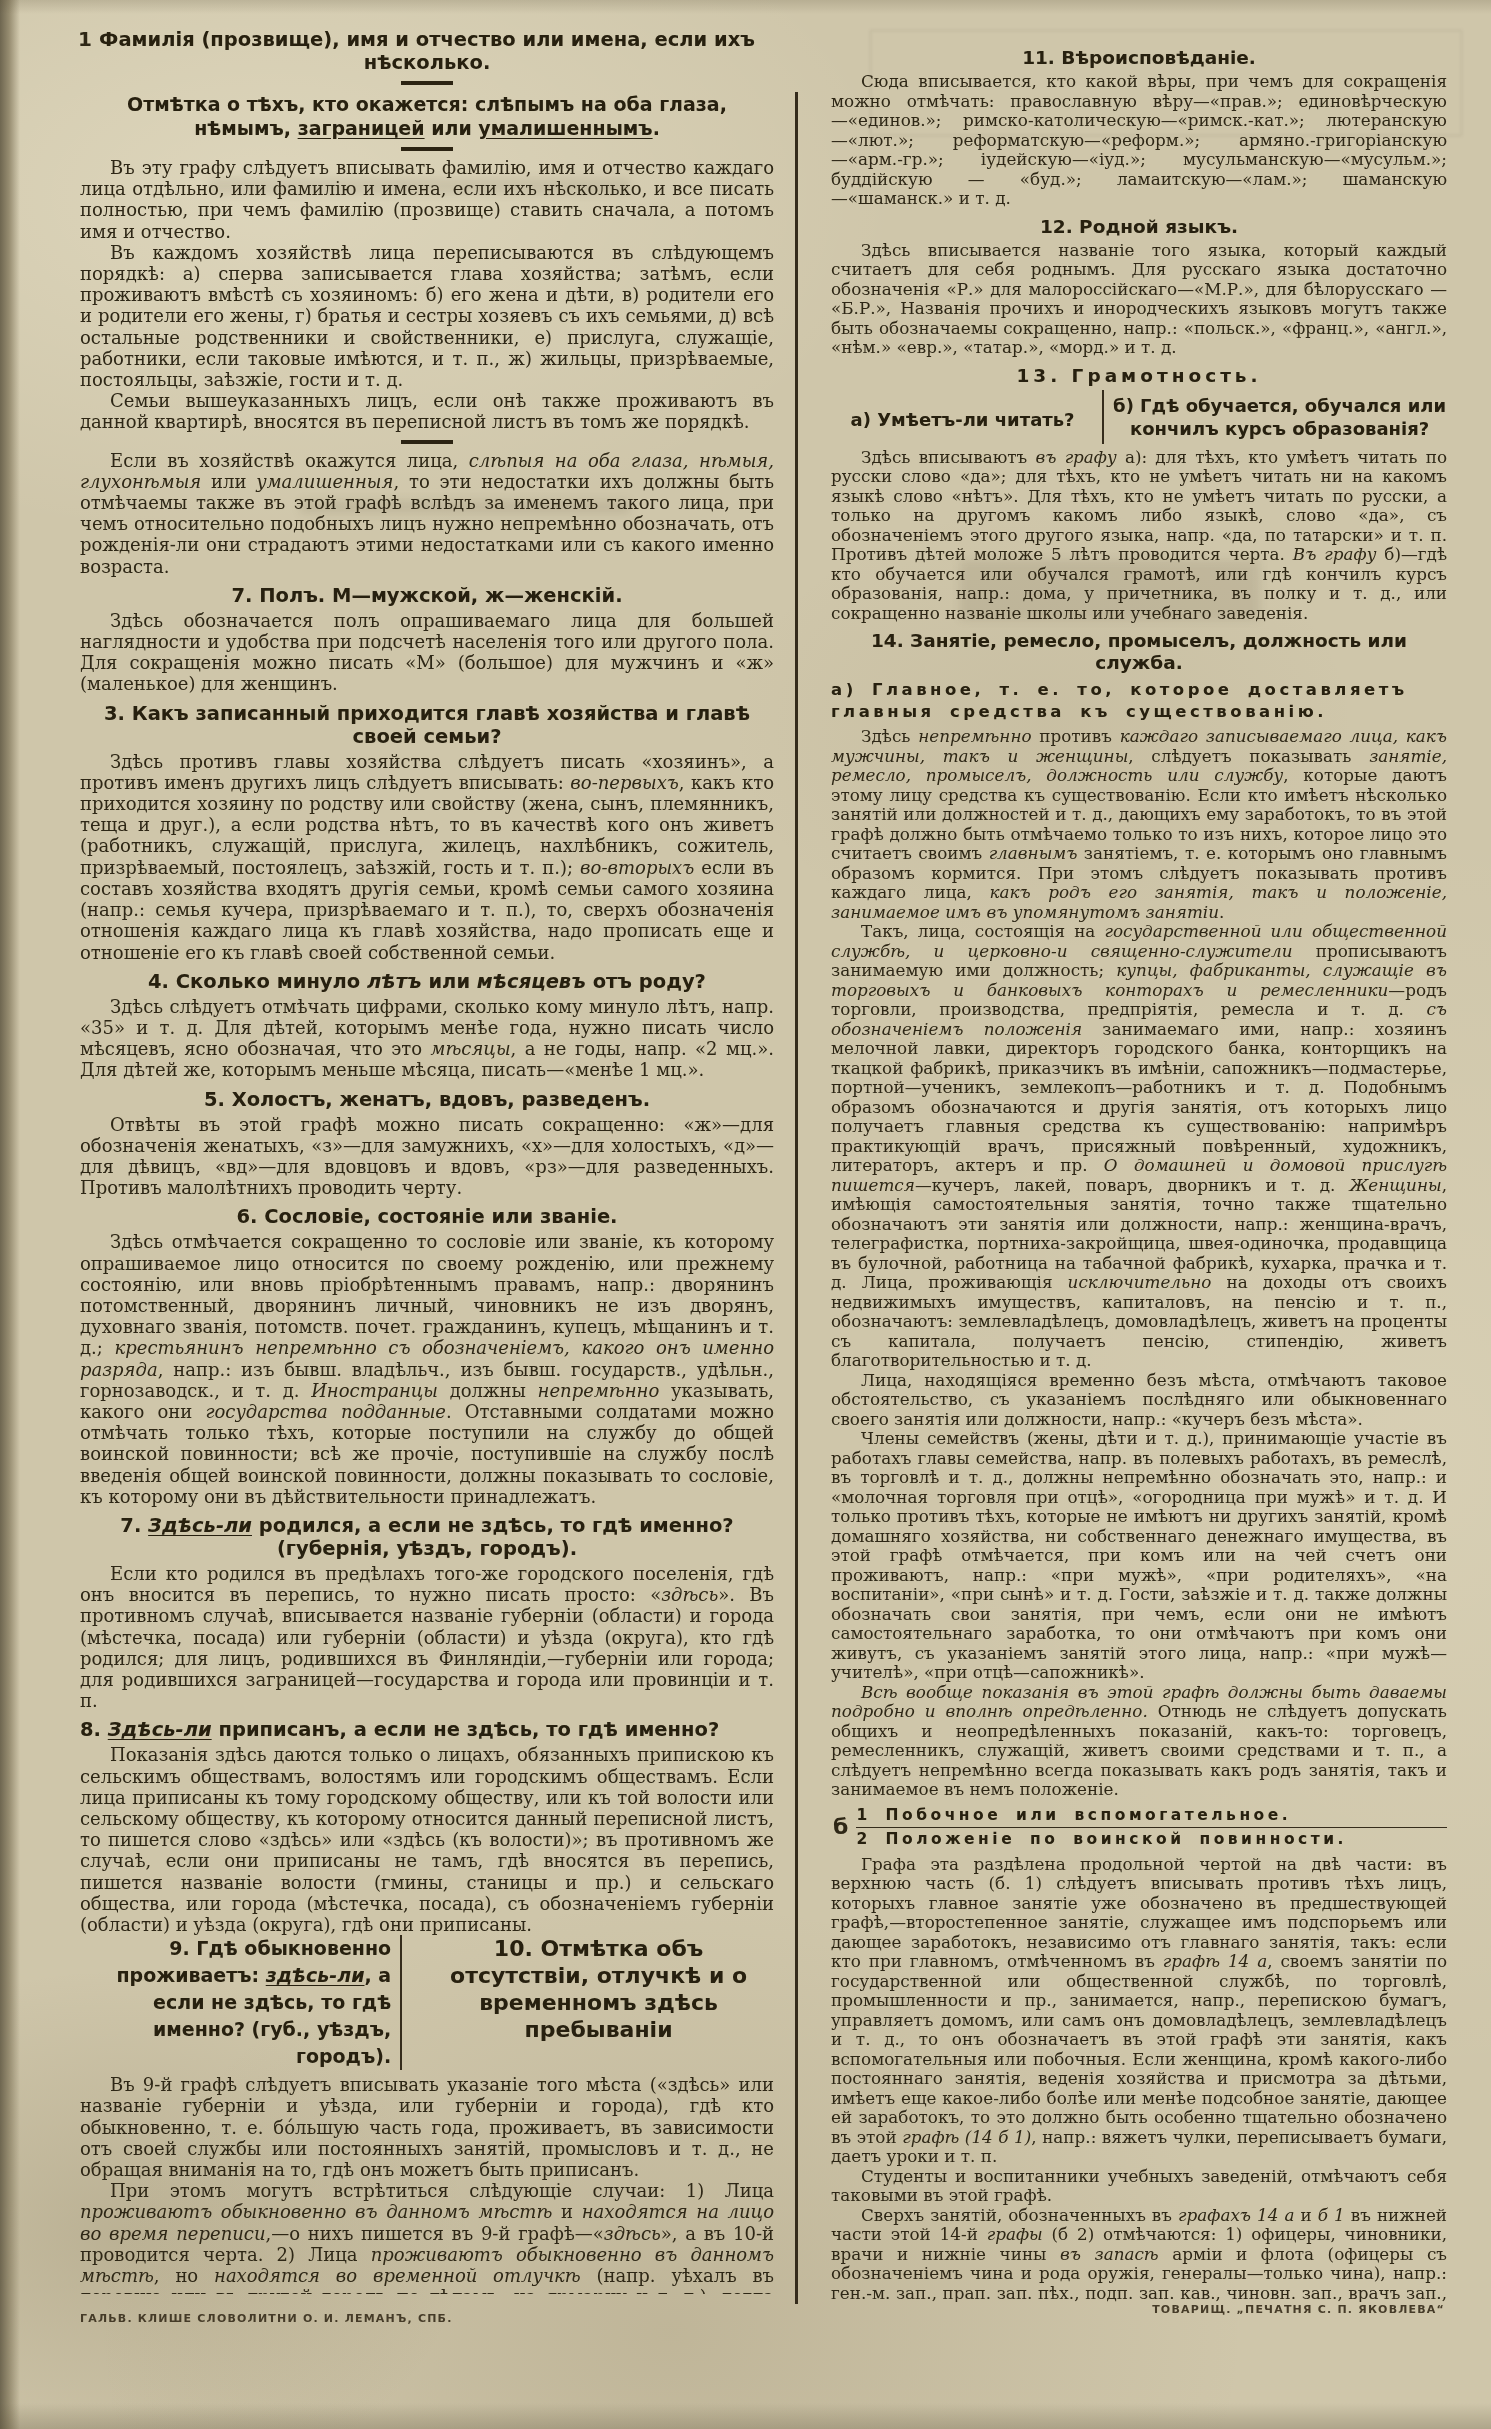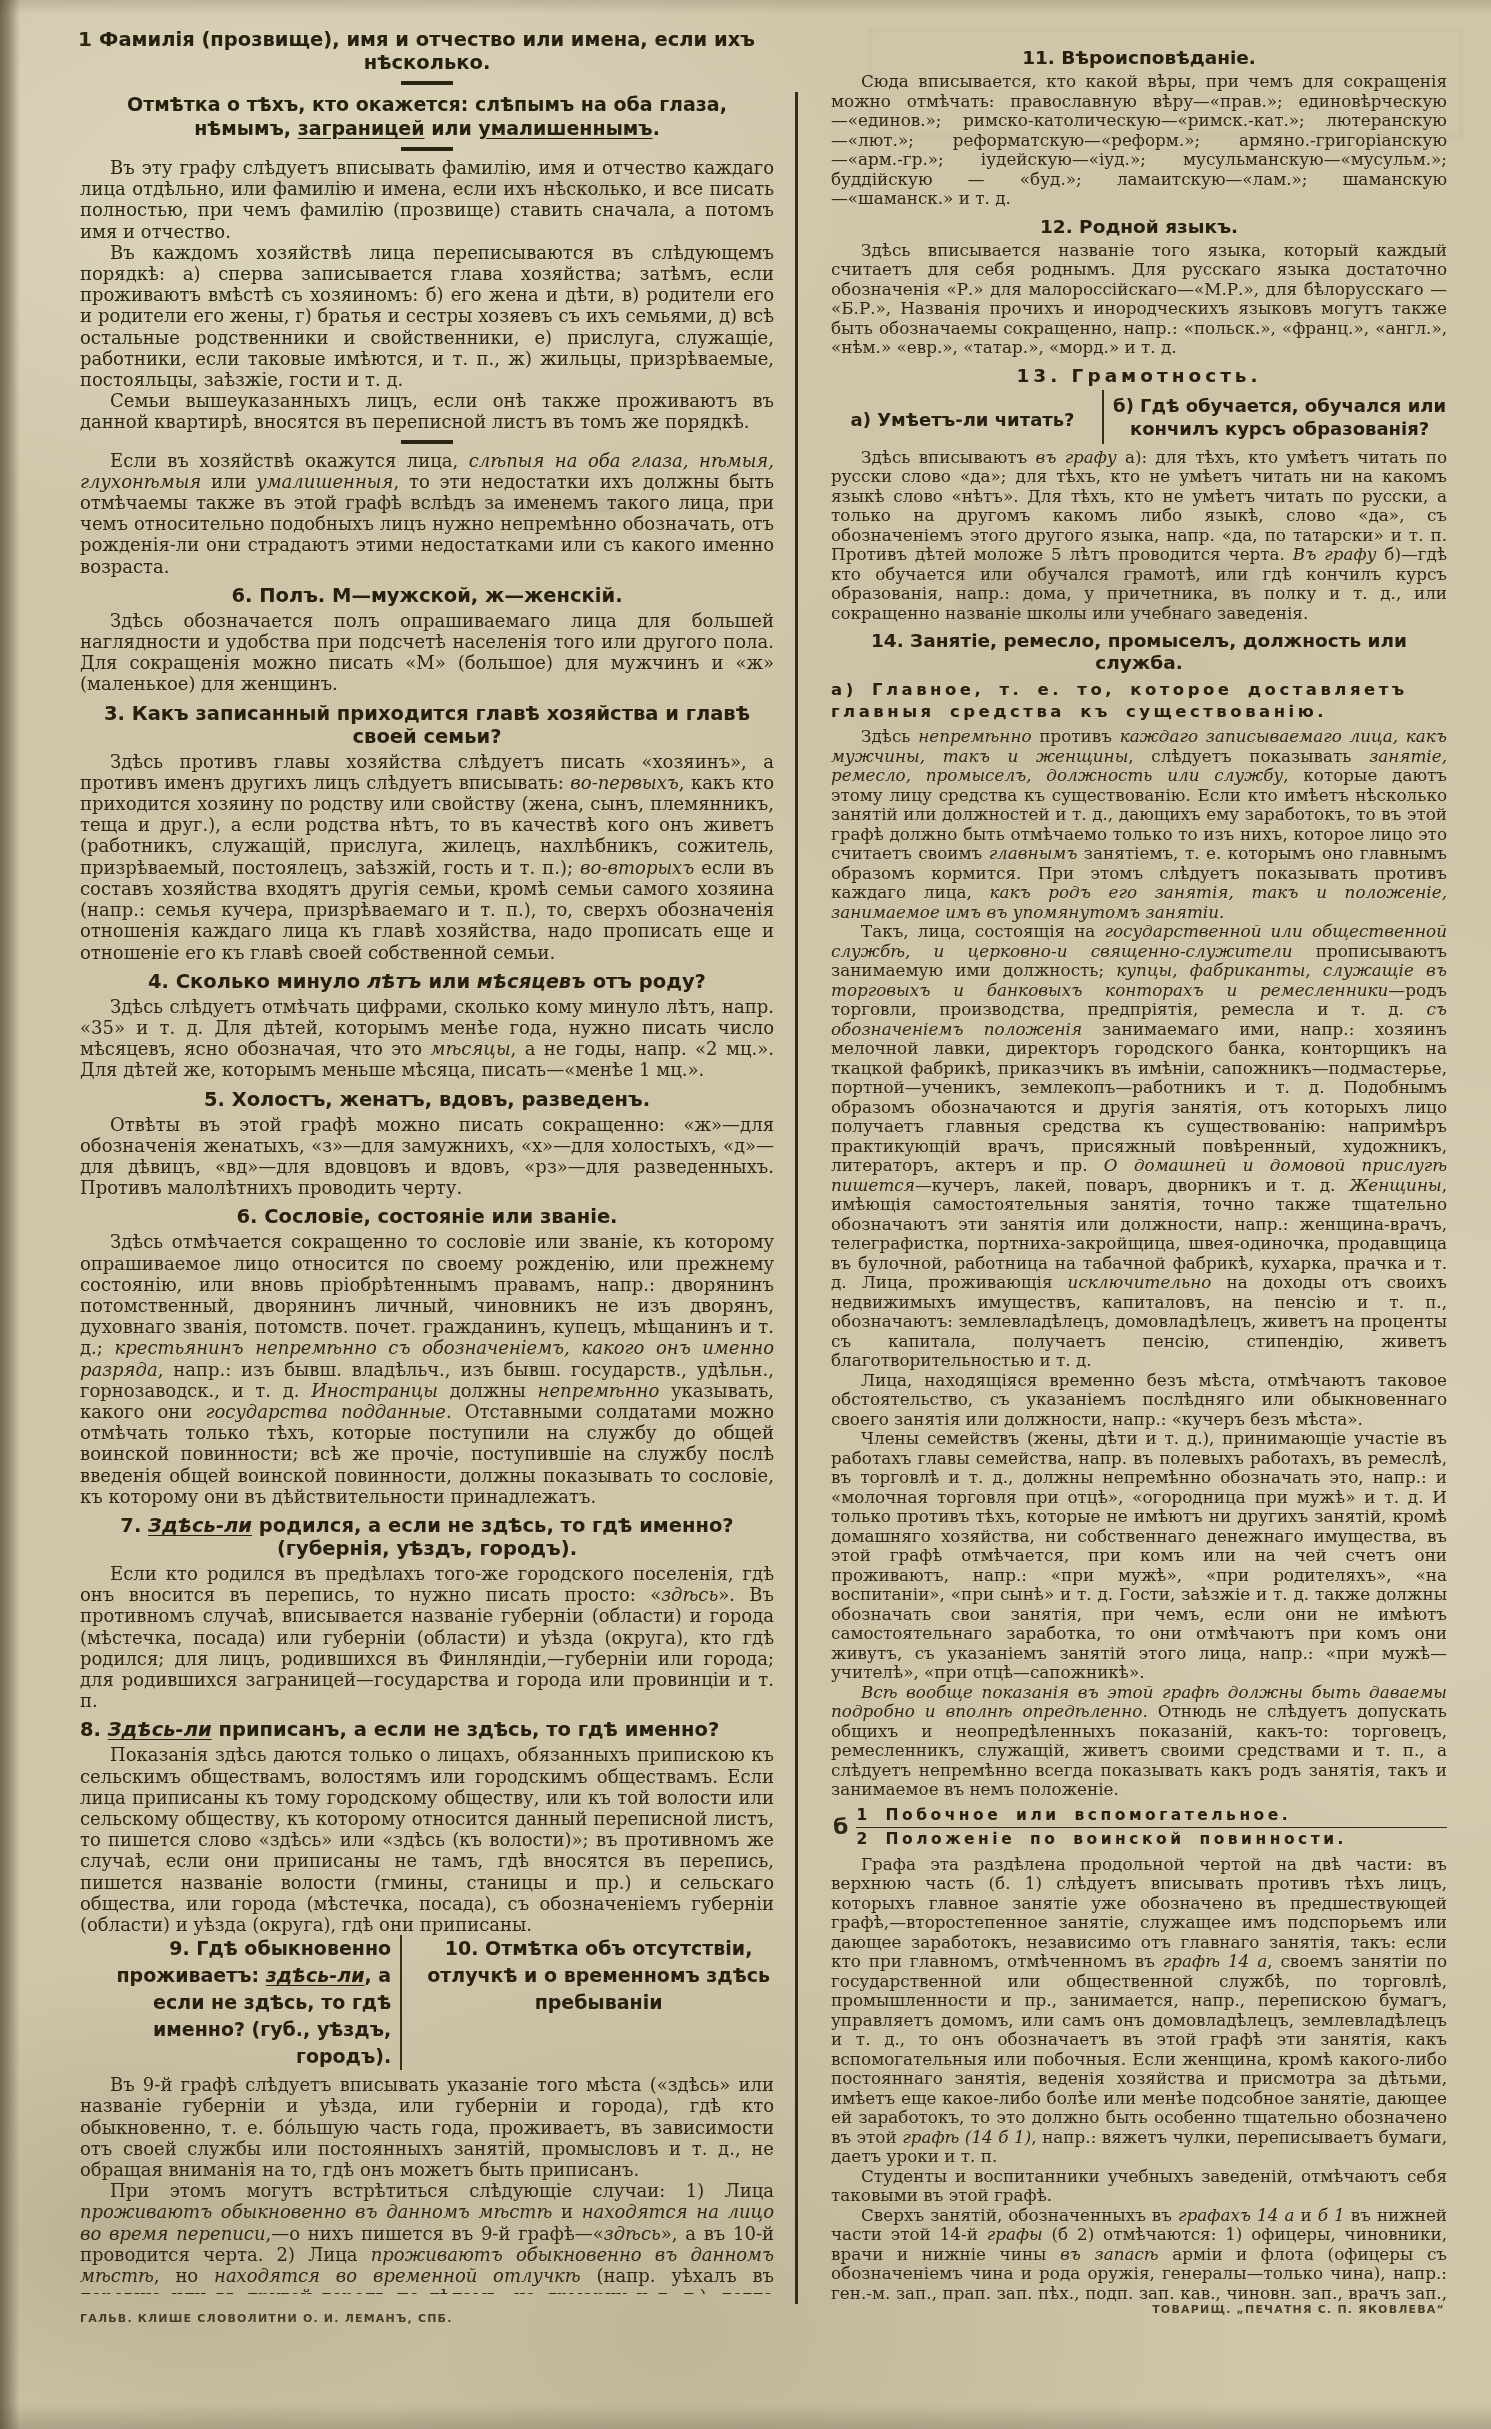--- a/index.html
+++ b/index.html
@@ -38,21 +38,21 @@
   .t1-wrap{position:relative;padding:0 10px;}
   .t1-num{position:absolute;left:-2px;top:1px;font-family:"DejaVu Sans",sans-serif;
     font-weight:bold;font-size:20px;}
   .t1{font-size:20.5px;line-height:25px;margin-top:0;}
   .short-rule{width:52px;height:4px;background:#2b2312;margin:7px auto 6px;}
   u{text-underline-offset:3px;}
 
   .twocol-head{display:flex;align-items:stretch;margin:0 0 4px;}
   .twocol-head .cell{font-family:"DejaVu Sans",sans-serif;font-weight:bold;color:#27200f;}
   .h9{width:47%;padding-right:9px;border-right:2.5px solid #352c1c;font-size:19px;line-height:27px;text-align:right;}
-  .h10{width:53%;padding-left:21px;font-size:19px;line-height:27px;text-align:center;}
+  .h10{width:53%;padding-left:21px;font-size:22px;line-height:27px;text-align:center;}
   .h13a{width:44%;padding:10px 8px 4px 0;border-right:2px solid #352c1c;font-size:18px;line-height:23px;
     text-align:center;display:flex;align-items:center;justify-content:center;}
   .h13b{width:56%;padding:4px 0 4px 8px;font-size:18px;line-height:23px;text-align:center;}
 
   .h14a{font-family:"DejaVu Sans",sans-serif;font-weight:bold;color:#27200f;
     letter-spacing:3.5px;word-spacing:6px;font-size:16.5px;line-height:22px;
     text-align:left;margin:5px 0 4px;}
   .b-block{display:flex;align-items:center;margin:4px 0 4px 2px;}
   .b-label{font-family:"DejaVu Sans",sans-serif;font-weight:bold;font-size:22px;margin-right:8px;}
   .b-stack{flex:1;}
@@ -88,21 +88,21 @@
     <div class="short-rule"></div>
     <div class="sec-title" style="font-size:19px;line-height:24px;padding:0 28px;">Отмѣтка о тѣхъ, кто окажется: слѣпымъ на оба глаза, нѣмымъ, <u>заграницей</u> или <u>умалишеннымъ</u>.</div>
     <div class="short-rule"></div>
 
     <p class="p">Въ эту графу слѣдуетъ вписывать фамилію, имя и отчество каждаго лица отдѣльно, или фамилію и имена, если ихъ нѣсколько, и все писать полностью, при чемъ фамилію (прозвище) ставить сначала, а потомъ имя и отчество.</p>
     <p class="p">Въ каждомъ хозяйствѣ лица переписываются въ слѣдующемъ порядкѣ: а) сперва записывается глава хозяйства; затѣмъ, если проживаютъ вмѣстѣ съ хозяиномъ: б) его жена и дѣти, в) родители его и родители его жены, г) братья и сестры хозяевъ съ ихъ семьями, д) всѣ остальные родственники и свойственники, е) прислуга, служащіе, работники, если таковые имѣются, и т. п., ж) жильцы, призрѣваемые, постояльцы, заѣзжіе, гости и т. д.</p>
     <p class="p">Семьи вышеуказанныхъ лицъ, если онѣ также проживаютъ въ данной квартирѣ, вносятся въ переписной листъ въ томъ же порядкѣ.</p>
     <div class="short-rule"></div>
     <p class="p">Если въ хозяйствѣ окажутся лица, <i>слѣпыя на оба глаза, нѣмыя, глухонѣмыя</i> или <i>умалишенныя</i>, то эти недостатки ихъ должны быть отмѣчаемы также въ этой графѣ вслѣдъ за именемъ такого лица, при чемъ относительно подобныхъ лицъ нужно непремѣнно обозначать, отъ рожденія-ли они страдаютъ этими недостатками или съ какого именно возраста.</p>
 
-    <div class="sec-title">6. Полъ. М—мужской, ж—женскій.</div>
+    <div class="sec-title">7. Полъ. М—мужской, ж—женскій.</div>
     <p class="p">Здѣсь обозначается полъ опрашиваемаго лица для большей наглядности и удобства при подсчетѣ населенія того или другого пола. Для сокращенія можно писать «М» (большое) для мужчинъ и «ж» (маленькое) для женщинъ.</p>
 
     <div class="sec-title">3. Какъ записанный приходится главѣ хозяйства и главѣ своей семьи?</div>
     <p class="p">Здѣсь противъ главы хозяйства слѣдуетъ писать «хозяинъ», а противъ именъ другихъ лицъ слѣдуетъ вписывать: <i>во-первыхъ</i>, какъ кто приходится хозяину по родству или свойству (жена, сынъ, племянникъ, теща и друг.), а если родства нѣтъ, то въ качествѣ кого онъ живетъ (работникъ, служащій, прислуга, жилецъ, нахлѣбникъ, сожитель, призрѣваемый, постоялецъ, заѣзжій, гость и т. п.); <i>во-вторыхъ</i> если въ составъ хозяйства входятъ другія семьи, кромѣ семьи самого хозяина (напр.: семья кучера, призрѣваемаго и т. п.), то, сверхъ обозначенія отношенія каждаго лица къ главѣ хозяйства, надо прописать еще и отношеніе его къ главѣ своей собственной семьи.</p>
 
     <div class="sec-title">4. Сколько минуло <i>лѣтъ</i> или <i>мѣсяцевъ</i> отъ роду?</div>
     <p class="p">Здѣсь слѣдуетъ отмѣчать цифрами, сколько кому минуло лѣтъ, напр. «35» и т. д. Для дѣтей, которымъ менѣе года, нужно писать число мѣсяцевъ, ясно обозначая, что это <i>мѣсяцы</i>, а не годы, напр. «2 мц.». Для дѣтей же, которымъ меньше мѣсяца, писать—«менѣе 1 мц.».</p>
 
     <div class="sec-title">5. Холостъ, женатъ, вдовъ, разведенъ.</div>
     <p class="p">Отвѣты въ этой графѣ можно писать сокращенно: «ж»—для обозначенія женатыхъ, «з»—для замужнихъ, «х»—для холостыхъ, «д»—для дѣвицъ, «вд»—для вдовцовъ и вдовъ, «рз»—для разведенныхъ. Противъ малолѣтнихъ проводить черту.</p>

